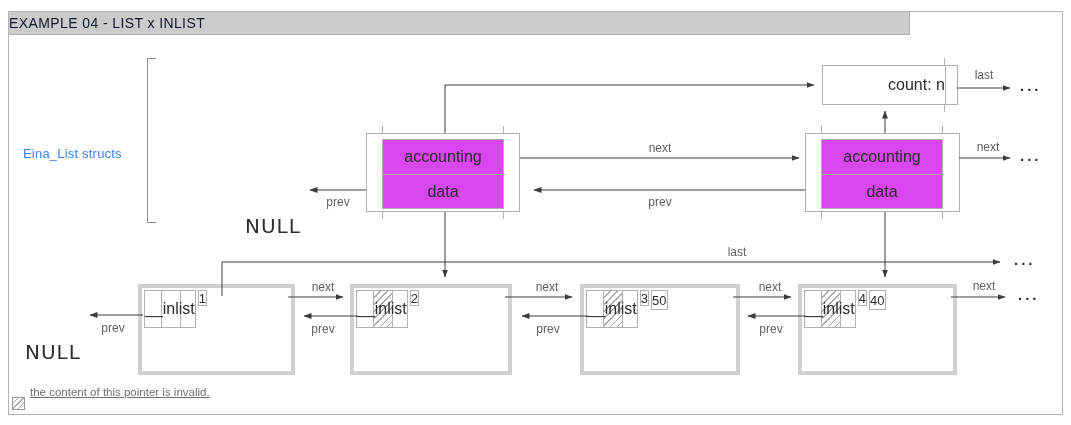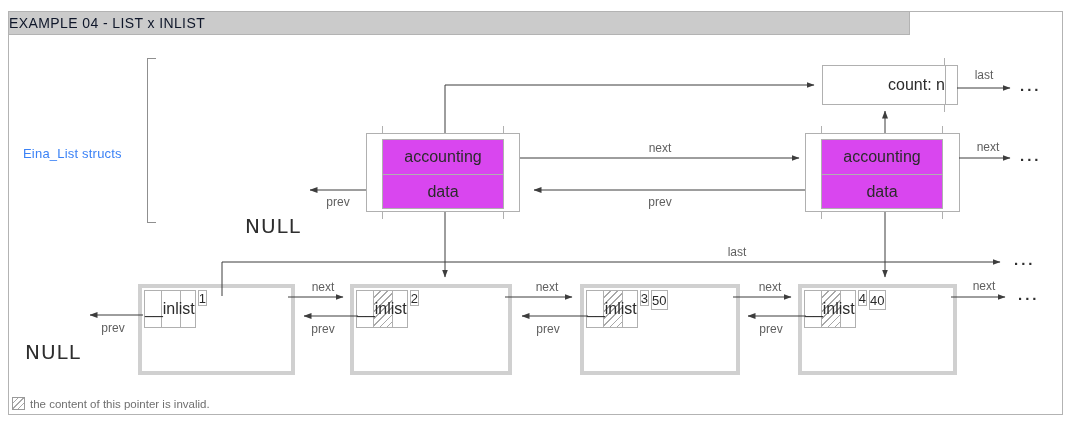--- a/index.html
+++ b/index.html
@@ -34,21 +34,21 @@
   .ncell{border:1px solid var(--boxborder);box-sizing:border-box;text-align:center;color:var(--text);position:relative;}
   .nhead{height:38px;line-height:36px;font-size:16px;}
   .nhead .htxt{position:relative;z-index:2;}
   .midcol{position:absolute;left:33%;top:0;bottom:0;width:35%;
           border-left:1px solid var(--boxborder);border-right:1px solid var(--boxborder);z-index:1;}
   .hatched{background:repeating-linear-gradient(135deg,rgba(255,255,255,0) 0px,rgba(255,255,255,0) 4px,var(--hatch) 4px,var(--hatch) 5px);}
   .nval1{height:16px;line-height:15px;font-size:13px;}
   .nval2{height:20px;line-height:19px;font-size:13px;}
   .legendswatch{left:12px;top:397px;width:13px;height:13px;border:1px solid #9a9a9a;box-sizing:border-box;
     background:repeating-linear-gradient(135deg,rgba(255,255,255,0) 0px,rgba(255,255,255,0) 3px,var(--hatch) 3px,var(--hatch) 4px);z-index:3;}
-  .legendtxt{left:30px;top:398px;font-size:11.5px;color:#6f6f6f;z-index:3;}
+  .legendtxt{left:30px;top:386px;font-size:11.5px;color:#6f6f6f;z-index:3;text-decoration:underline;}
   svg.wires{position:absolute;left:0;top:0;z-index:5;pointer-events:none;}
 </style>
 </head>
 <body>
 
 <div class="canvas">
 
   <div class="abs frame"></div>
   <div class="abs titlebar">EXAMPLE 04 - LIST x INLIST</div>
 

